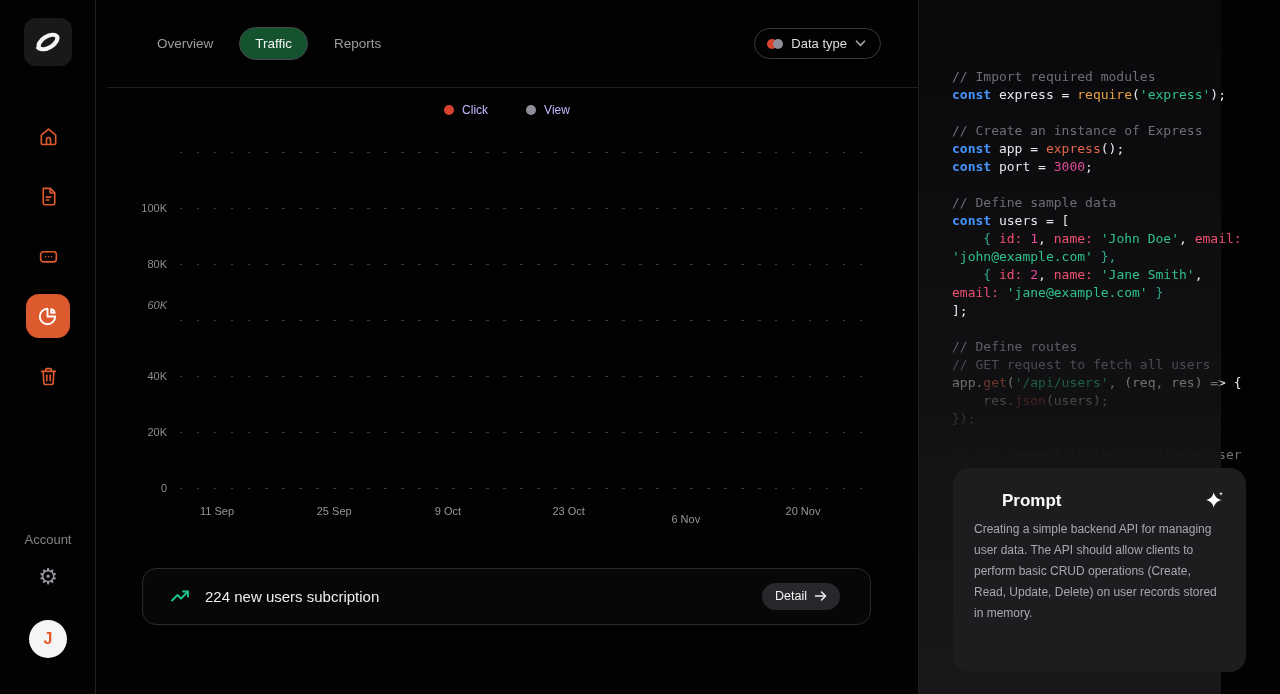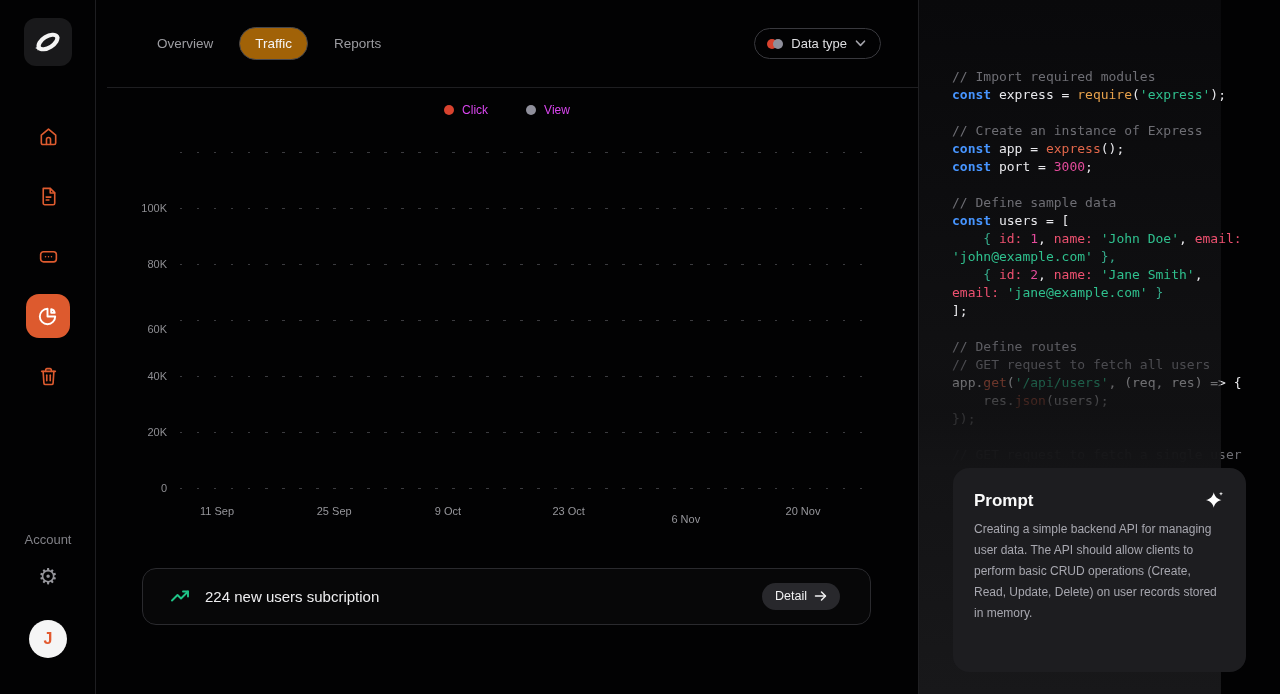--- a/index.html
+++ b/index.html
@@ -28,31 +28,31 @@
             color:#e2592e; font-size:16px; font-weight:700; cursor:pointer; }
 
   
   .main { position:absolute; left:96px; top:0; width:822px; height:694px; }
   .header { position:absolute; left:11px; top:0; width:822px; height:88px;
             border-bottom:1px solid #1e1e21; display:flex; align-items:center;
             padding:0 48px 0 34px; }
   .tabs { display:flex; align-items:center; gap:10px; }
   .tab { background:none; border:1px solid transparent; color:#9c9ca1; font-size:13.5px;
          font-family:inherit; padding:8px 15px; border-radius:999px; cursor:pointer; }
-  .tab.active { color:#f4f4f5; border-color:#47474c; background:#a16207; }
+  .tab.active { color:#f4f4f5; border-color:#47474c; background:#14532d; }
   .data-type { margin-left:auto; display:flex; align-items:center; gap:8px; background:none;
                border:1px solid #39393e; border-radius:999px; padding:7px 14px 7px 12px;
                color:#dedee1; font-size:13px; font-family:inherit; cursor:pointer; }
   .dot { width:10px; height:10px; border-radius:50%; display:inline-block; }
   .dot.gray { margin-left:-12px; }
 
   
   .legend { position:absolute; left:0; top:103px; width:822px; display:flex;
             justify-content:center; gap:38px; }
-  .legend-item { display:flex; align-items:center; gap:8px; font-size:12px; color:#d946ef; }
+  .legend-item { display:flex; align-items:center; gap:8px; font-size:12px; color:#c4b5fd; }
   .legend-dot { width:10px; height:10px; border-radius:50%; }
   .plot { position:absolute; left:0; top:0; width:822px; height:560px; }
   .gridline { position:absolute; left:84px; width:696px; height:1px;
               background:repeating-linear-gradient(90deg,#3b3b3f 0 2.5px,transparent 2.5px 17px); }
   .ytick { position:absolute; left:0; width:71px; height:14px; text-align:right;
            font-size:11px; color:#8e8e93; line-height:14px; }
   .xtick { position:absolute; top:505px; width:70px; text-align:center; font-size:11px; color:#96969b; }
 
   
   .summary-card { position:absolute; left:46px; top:568px; width:729px; height:57px;
@@ -79,21 +79,21 @@
   .tk-str { color:#2fc08e; }
   .tk-num { color:#e34b9b; }
   .tk-key { color:#ee5170; }
   .tk-pun { color:#35a98a; }
   .code-fade { position:absolute; left:0; right:0; top:330px; height:140px; pointer-events:none;
                background:linear-gradient(180deg,rgba(14,14,16,0) 0%,rgba(16,16,18,0.82) 55%,#141416 100%); }
 
   
   .prompt-card { position:absolute; left:34px; top:468px; width:293px; height:204px;
                  background:#1d1d20; border-radius:16px; padding:22px 21px; }
-  .prompt-head { display:flex; align-items:center; justify-content:space-between; }
+  .prompt-head { display:flex; align-items:center; justify-content:space-between;margin-left:28px; }
   .prompt-title { font-size:17px; font-weight:600; color:#fafafa; }
   .prompt-body { margin-top:8px; width:251px; font-size:12px; line-height:21px; color:#a7a7af; }
 </style>
 </head>
 <body>
 
 <div class="app">
 
   <aside class="sidebar">
     <div class="logo">
@@ -188,21 +188,21 @@
           <span>View</span>
         </div>
       </div>
     <div class="plot">
         <div class="gridline" style="top: 152px;"></div>
         <div class="gridline" style="top: 208px;"></div>
         <div class="ytick" style="top: 201px;">100K</div>
         <div class="gridline" style="top: 264px;"></div>
         <div class="ytick" style="top: 257px;">80K</div>
         <div class="gridline" style="top: 320px;"></div>
-        <div class="ytick" style="top: 322px;">60K</div>
+        <div class="ytick" style="top: 298px; font-style: italic;">60K</div>
         <div class="gridline" style="top: 376px;"></div>
         <div class="ytick" style="top: 369px;">40K</div>
         <div class="gridline" style="top: 432px;"></div>
         <div class="ytick" style="top: 425px;">20K</div>
         <div class="gridline" style="top: 488px;"></div>
         <div class="ytick" style="top: 481px;">0</div>
         <div class="xtick" style="left: 86px;">11 Sep</div>
         <div class="xtick" style="left: 203.2px;">25 Sep</div>
         <div class="xtick" style="left: 317px;">9 Oct</div>
         <div class="xtick" style="left: 437.6px;">23 Oct</div>

